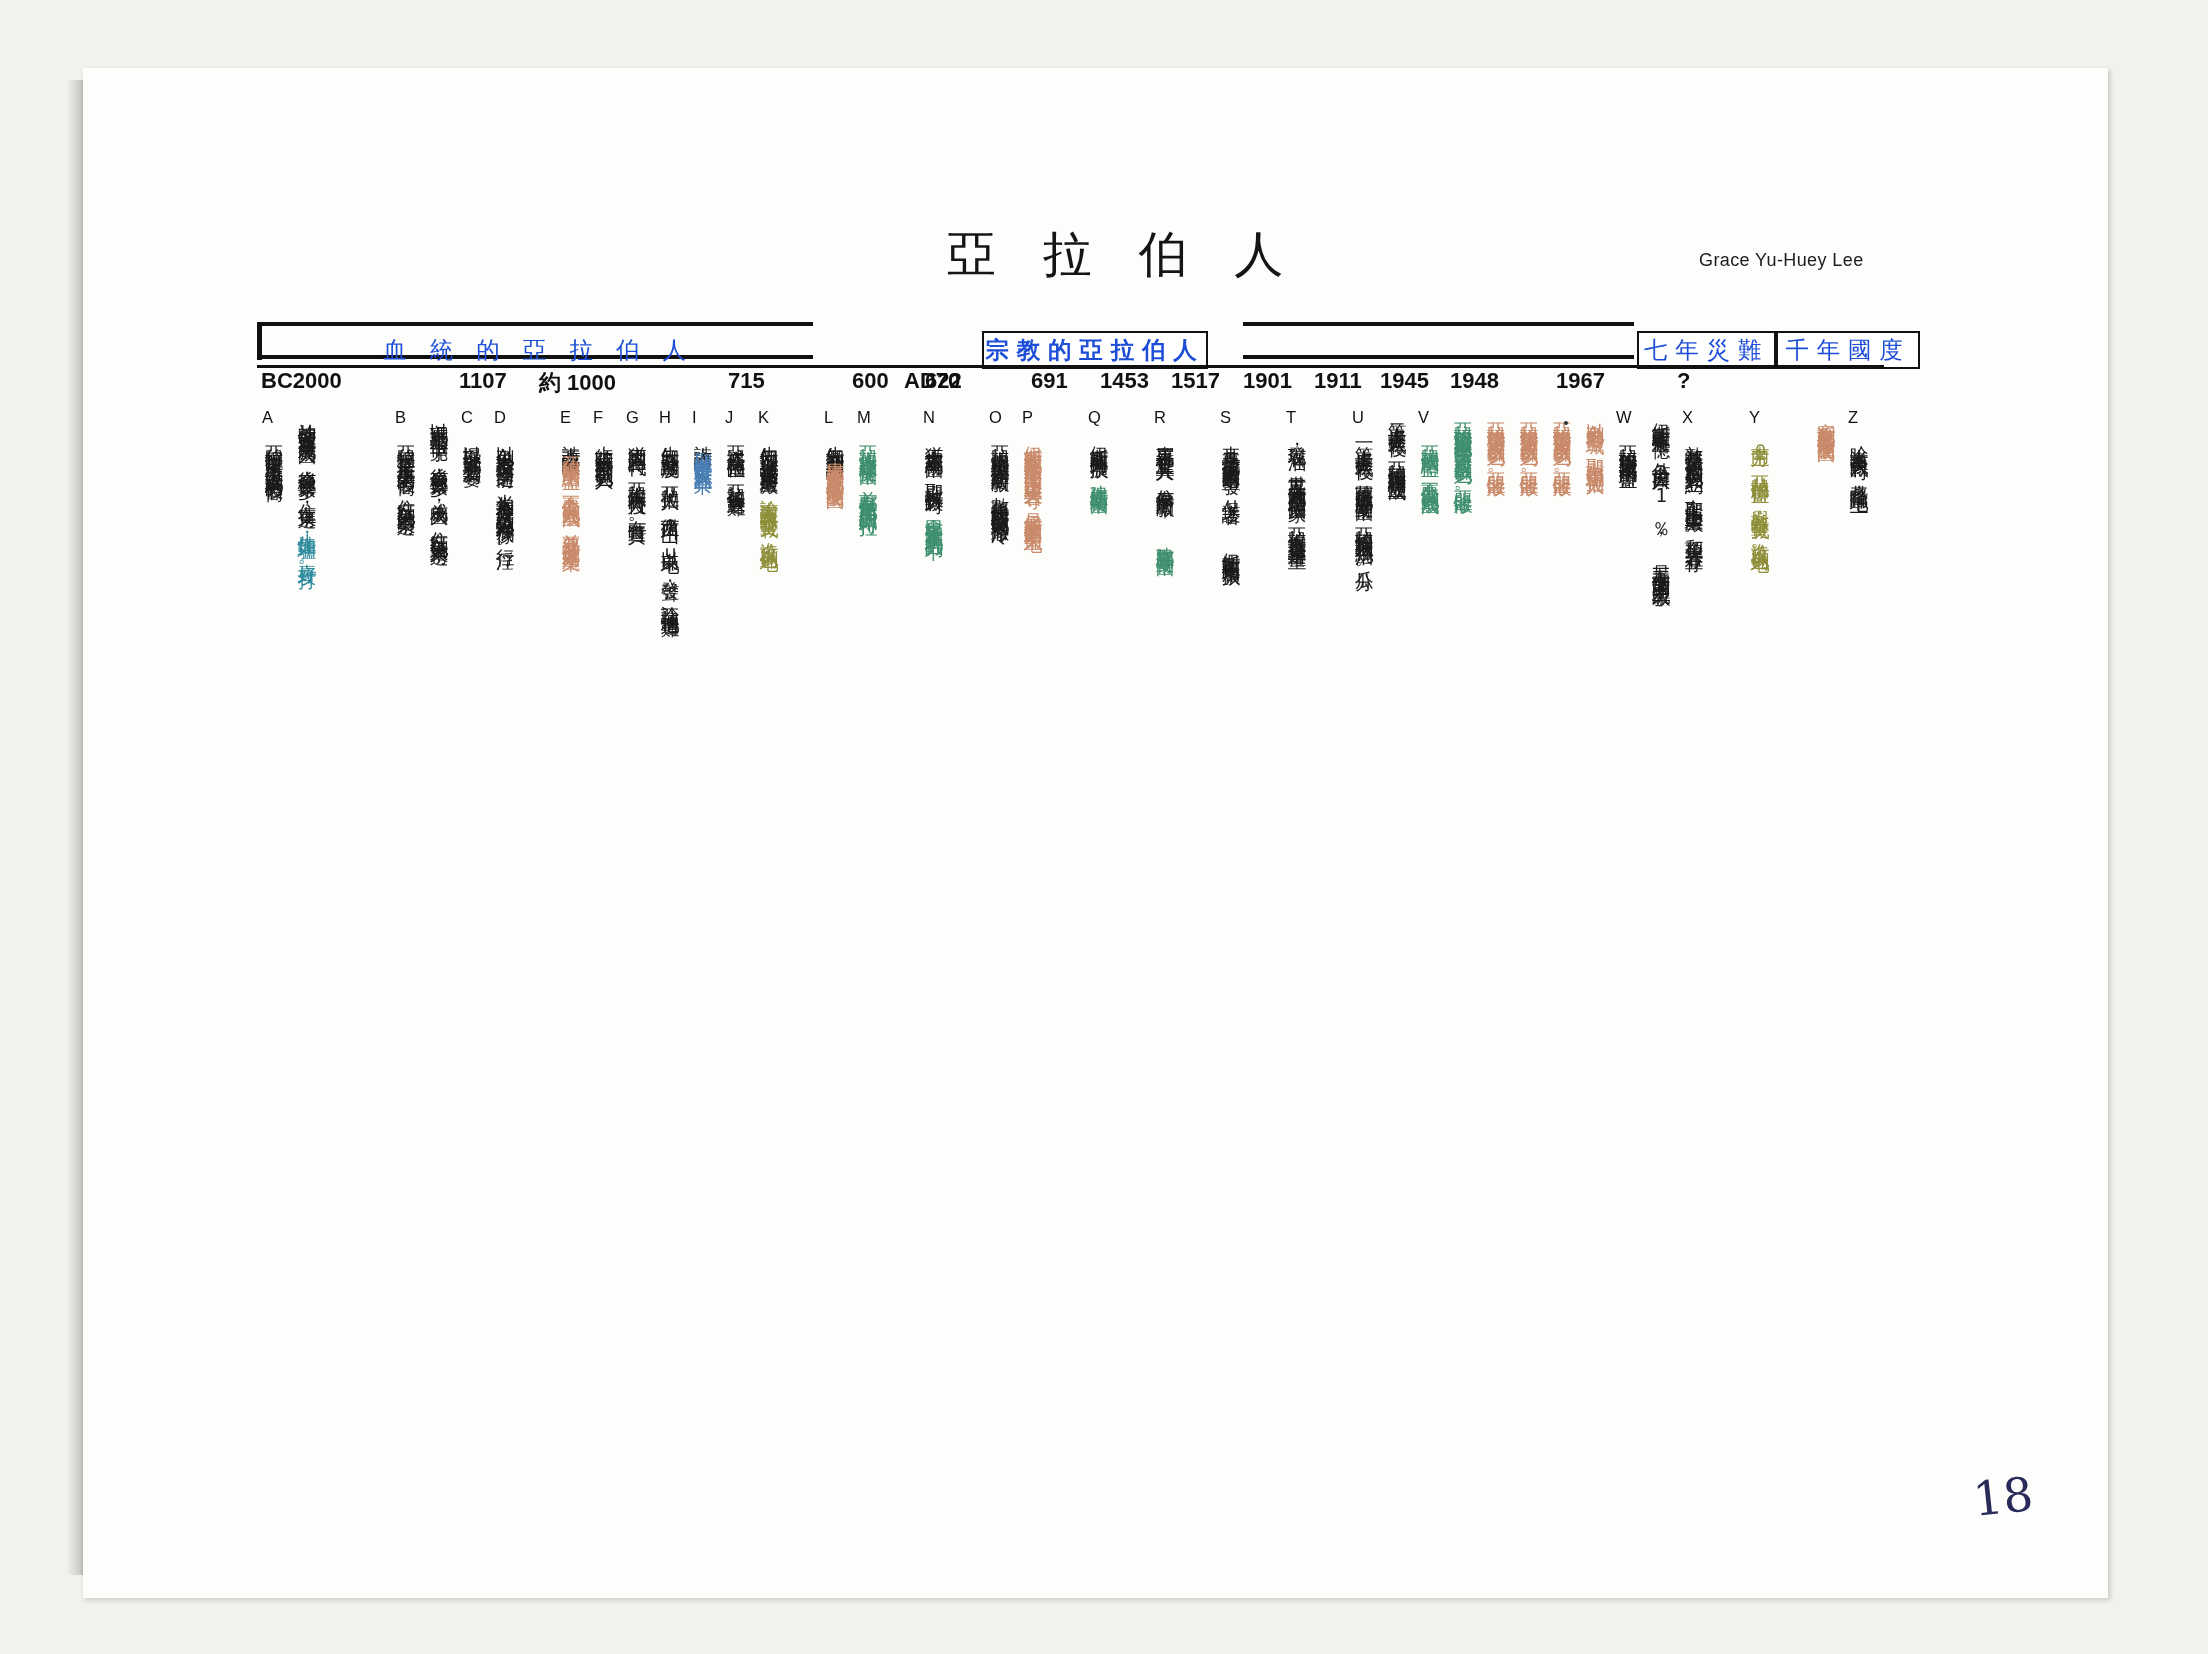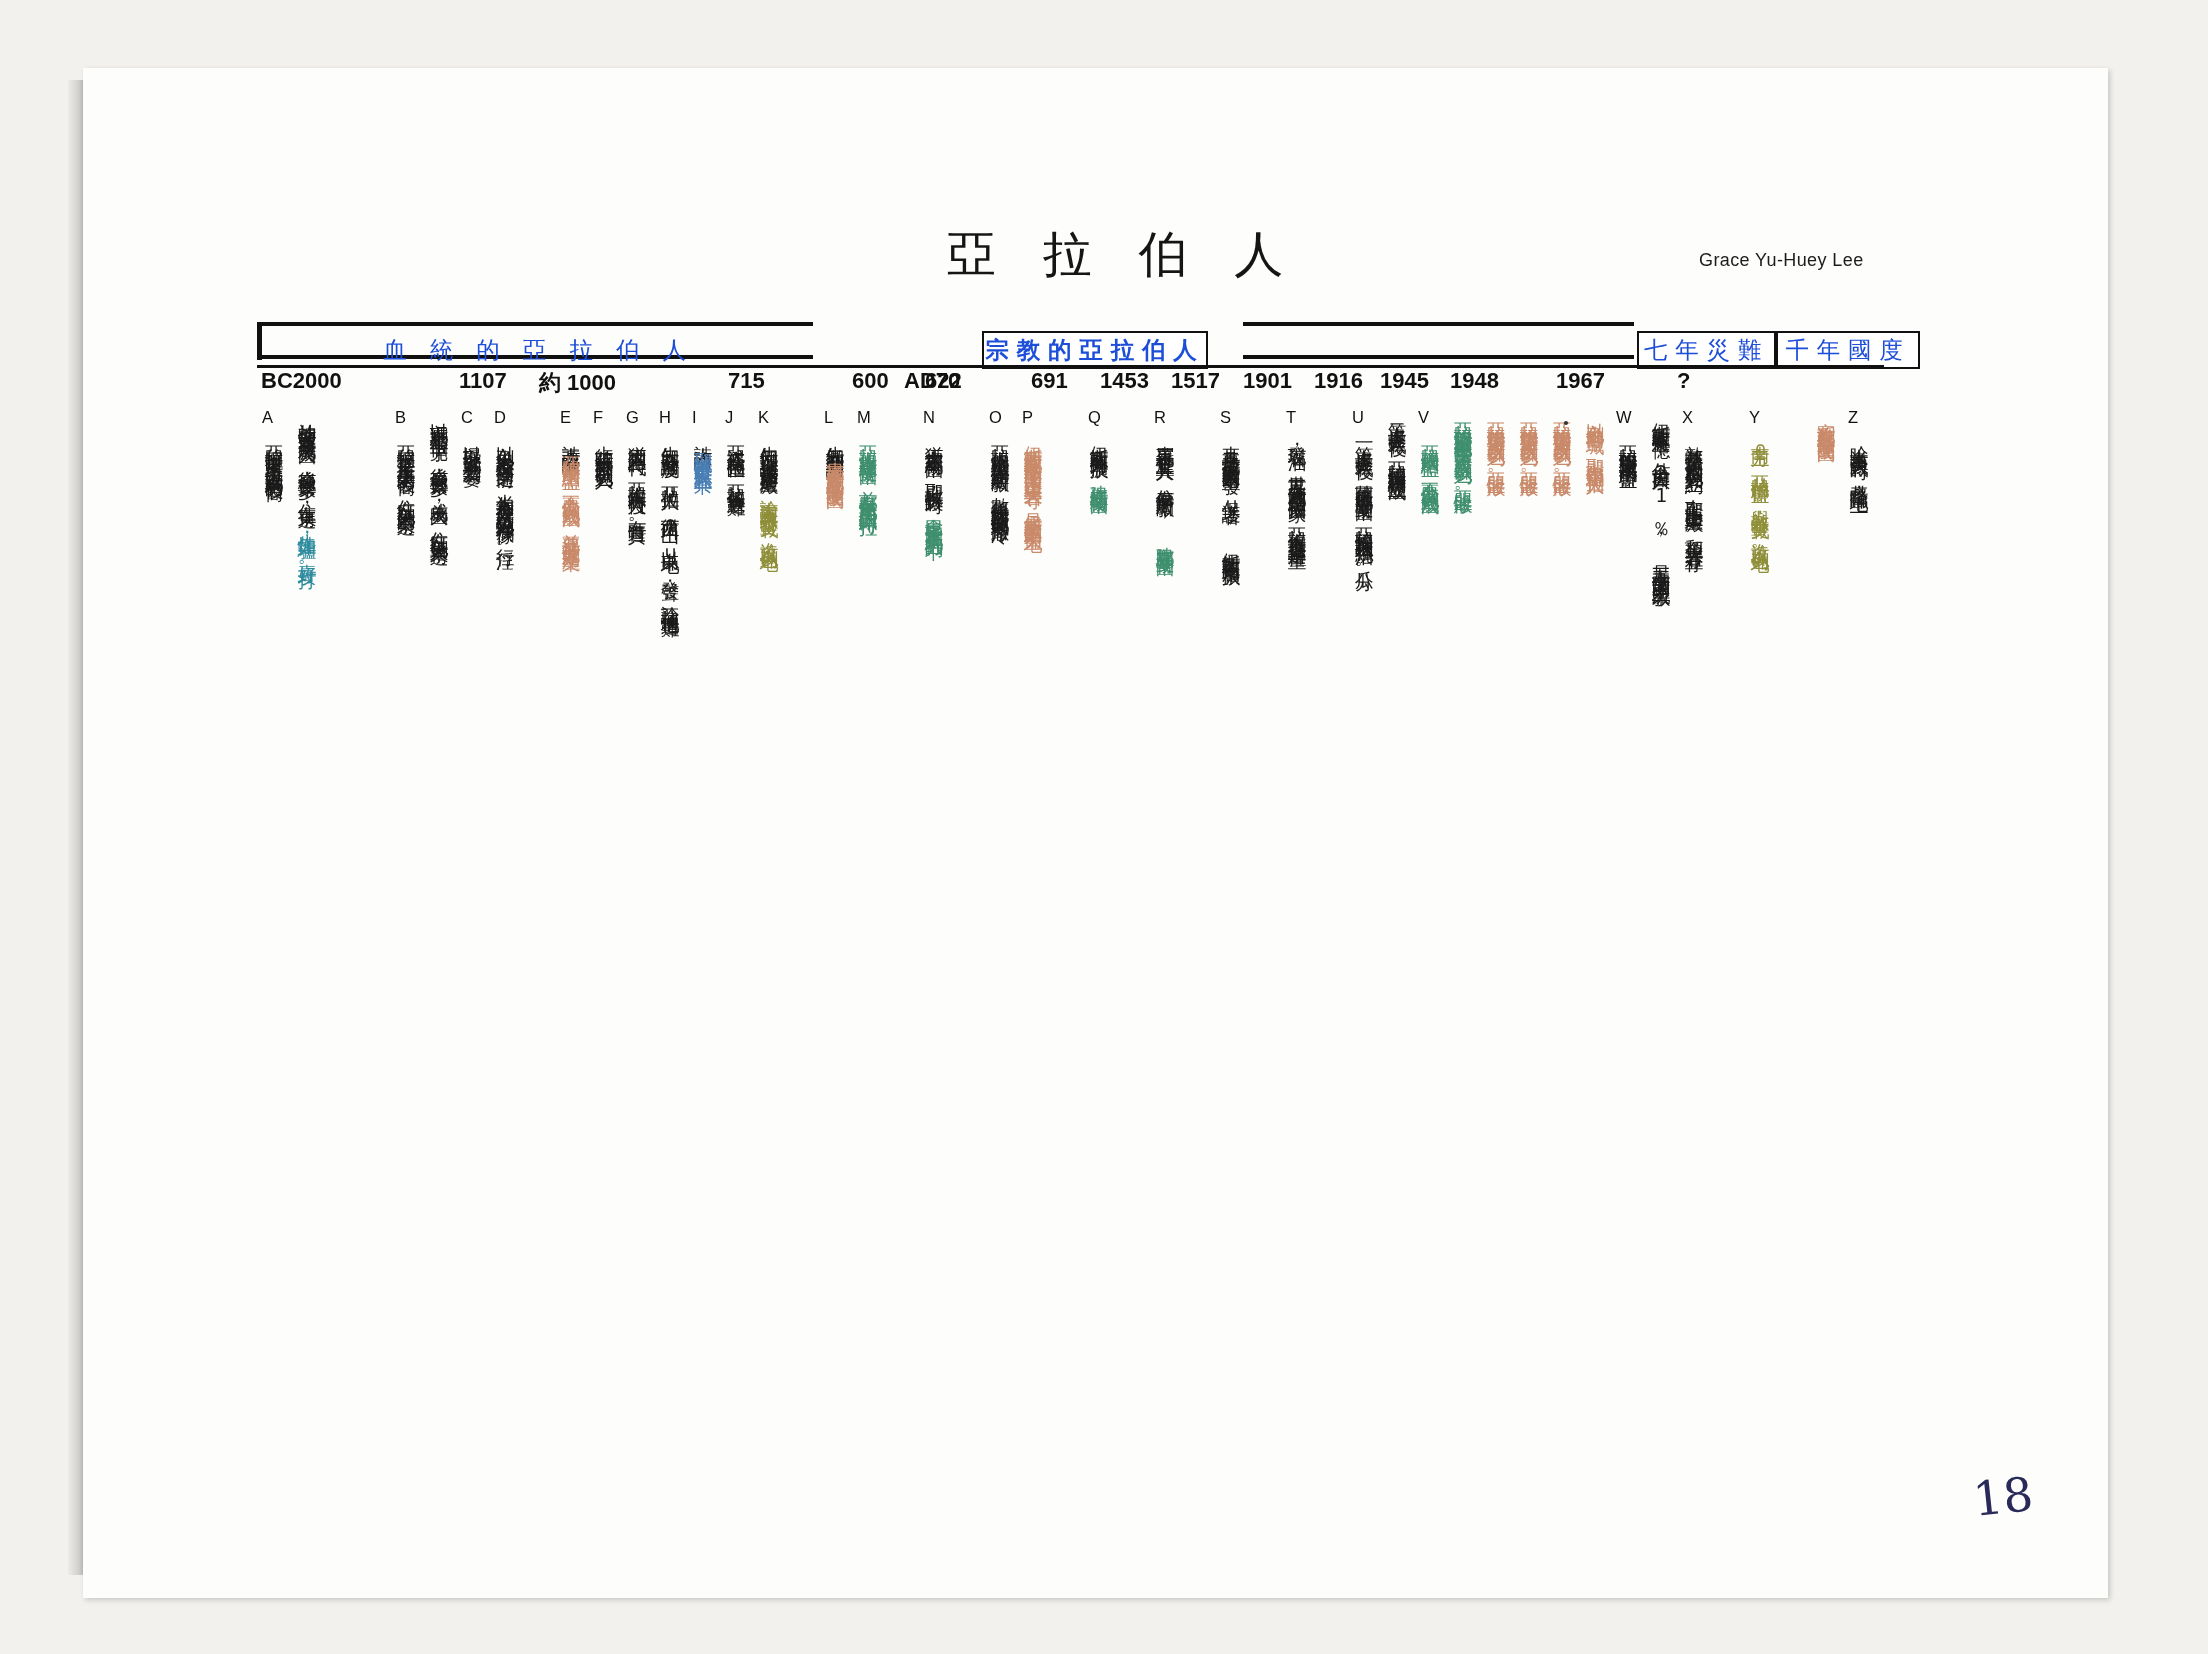--- a/index.html
+++ b/index.html
@@ -142,21 +142,21 @@
     <div class="date" style="left: 459px;">1107</div>
     <div class="date" style="left: 539px;">約 1000</div>
     <div class="date" style="left: 728px;">715</div>
     <div class="date" style="left: 852px;">600</div>
     <div class="date" style="left: 904px;">AD70</div>
     <div class="date" style="left: 925px;">622</div>
     <div class="date" style="left: 1031px;">691</div>
     <div class="date" style="left: 1100px;">1453</div>
     <div class="date" style="left: 1171px;">1517</div>
     <div class="date" style="left: 1243px;">1901</div>
-    <div class="date" style="left: 1314px;">1916</div>
+    <div class="date" style="left: 1314px;">1911</div>
     <div class="date" style="left: 1380px;">1945</div>
     <div class="date" style="left: 1450px;">1948</div>
     <div class="date" style="left: 1556px;">1967</div>
     <div class="date" style="left: 1677px;">?</div>
   </div>
 <div id="entries-layer">
     <div class="label" style="left: 262px;">A</div>
     <div class="entry" style="left: 261px; top: 431px; color: rgb(26, 26, 26);">亞伯拉罕從夏甲所生之子以實瑪利的後裔。</div>
     <div class="entry" style="left: 294px; top: 408px; color: rgb(26, 26, 26);"><span>神的使者預言將要成為大國，後裔極其繁多，住在東邊，</span><span style="color: rgb(46, 139, 158);">生性如驢，喜好攻打。</span></div>
     <div class="label" style="left: 395px;">B</div>

